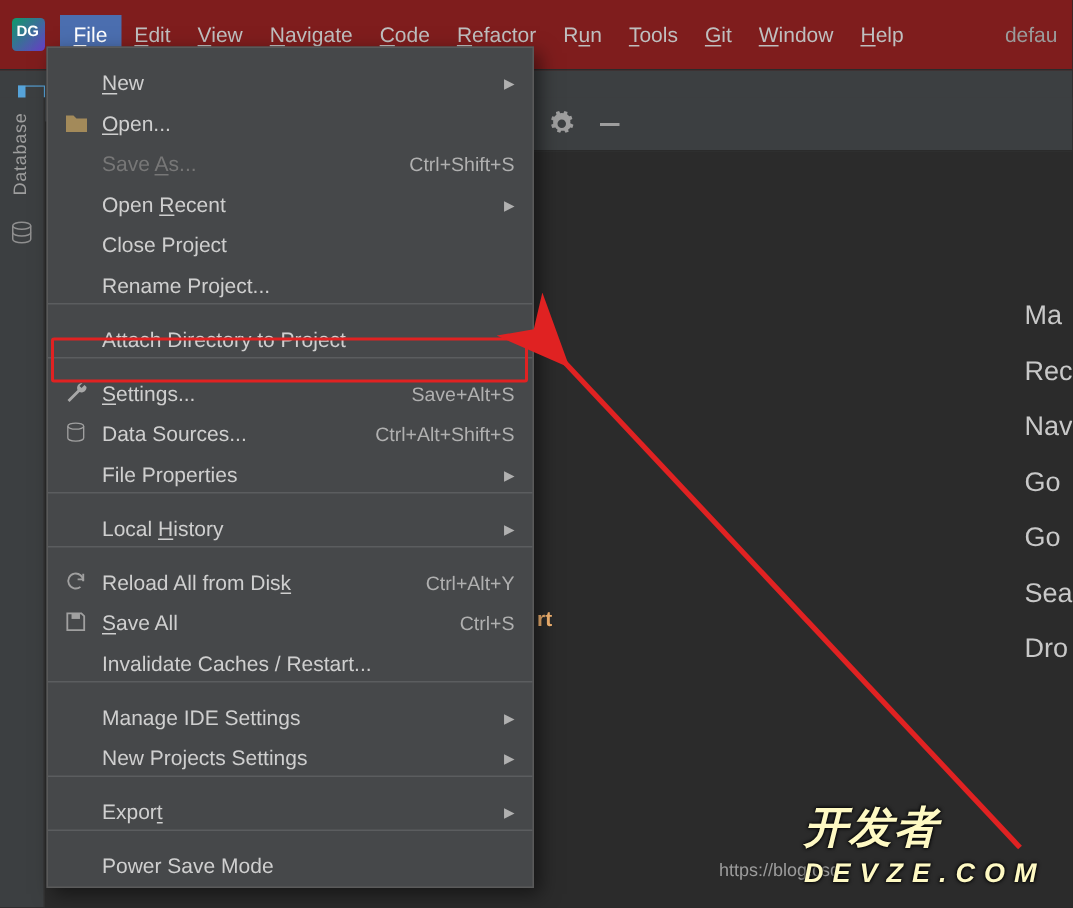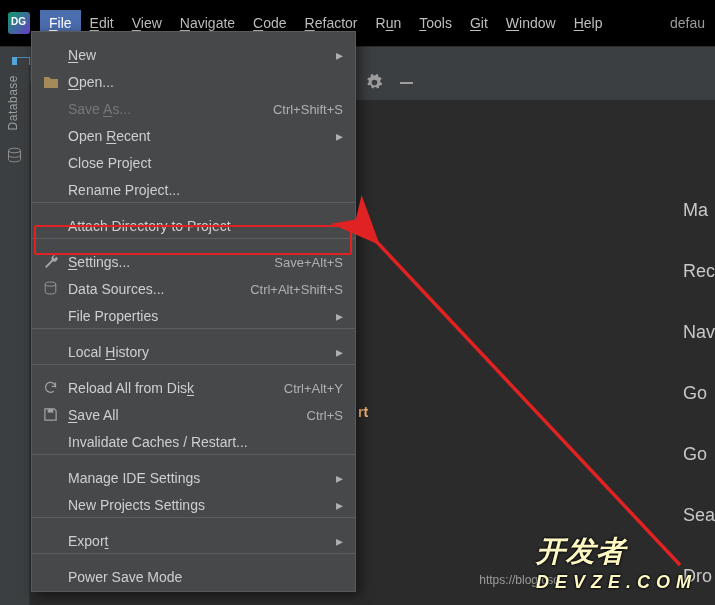--- a/index.html
+++ b/index.html
@@ -1,31 +1,31 @@
 <!DOCTYPE html>
 <html><head>
 <meta charset="utf-8">
 <style>
   * { margin:0; padding:0; box-sizing:border-box; font-family:"Segoe UI",Arial,sans-serif; }
   body { width:715px; height:605px; background:#2b2b2b; color:#bbbbbb; font-size:14px; position:relative; overflow:hidden; }
-  .menubar { height:47px; background:#000000; display:flex; align-items:center; padding-left:8px; border-bottom:1px solid #2b2b2b; }
+  .menubar { height:47px; background:#7f1d1d; display:flex; align-items:center; padding-left:8px; border-bottom:1px solid #2b2b2b; }
   .app-icon { width:22px; height:22px; background:linear-gradient(135deg,#0e9b6a,#6a3ec9); border-radius:3px; margin-right:10px; position:relative;}
   .app-icon::after{content:"DG";color:#fff;font-size:10px;font-weight:bold;position:absolute;left:3px;top:4px;}
   .menu-item { padding:5px 9px; color:#bfbfbf; cursor:pointer; }
   .menu-item .mn { text-decoration:underline; text-underline-offset:2px;}
   .menu-item.active { background:#4b6eaf; color:#fff; }
   .menubar-right{margin-left:auto;padding-right:10px;color:#9b9b9b;}
   .toolbar { height:34px; background:#3c3f41; display:flex; align-items:center; padding-left:10px; gap:8px;}
   .tool-btn{width:22px;height:22px;display:flex;align-items:center;justify-content:center;}
   .left-strip{position:absolute;left:0;top:65px;width:30px;height:540px;background:#3c3f41;border-right:1px solid #323232;}
   .db-label{writing-mode:vertical-rl;transform:rotate(180deg);color:#9e9e9e;font-size:12px;position:absolute;left:6px;top:10px;letter-spacing:0.5px;}
   .db-icon{position:absolute;left:6px;top:82px;width:17px;height:17px;}
   .editor-tabs{position:absolute;left:355px;top:65px;right:0;height:36px;background:#3c3f41;border-bottom:1px solid #2b2b2b;display:flex;align-items:center;gap:14px;padding-left:10px;}
   .tab-ico{width:18px;height:18px;display:flex;align-items:center;justify-content:center;color:#9e9e9e;}
-  .right-list{position:absolute;right:0;top:200px;color:#c8c8c8;font-size:18px;display:flex;flex-direction:column;gap:40px;align-items:flex-start;}
+  .right-list{position:absolute;right:0;top:200px;color:#c8c8c8;font-size:18px;display:flex;flex-direction:column;gap:16px;align-items:flex-start;}
   .right-list div{white-space:nowrap;}
   
   .dropdown{position:absolute;left:31px;top:31px;width:325px;background:#46484a;border:1px solid #5a5a5a;box-shadow:4px 4px 12px rgba(0,0,0,0.5);padding-top:4px;padding-bottom:6px;}
   .dm-row{display:flex;align-items:flex-end;height:27px;padding:0 12px 0 36px;position:relative;color:#cfcfcf;cursor:pointer;}
   .dm-row.disabled{color:#777;}
   .dm-row .lbl .mn{text-decoration:underline;text-underline-offset:2px;}
   .dm-row .sc{margin-left:auto;color:#b0b0b0;font-size:13px;}
   .dm-row .sub{margin-left:auto;color:#b0b0b0;}
   .dm-row .ico{position:absolute;left:10px;width:17px;height:17px;display:flex;align-items:center;justify-content:center;color:#a0a0a0;}
   .dm-sep{height:1px;background:#5b5d5f;margin:4px 0;}

